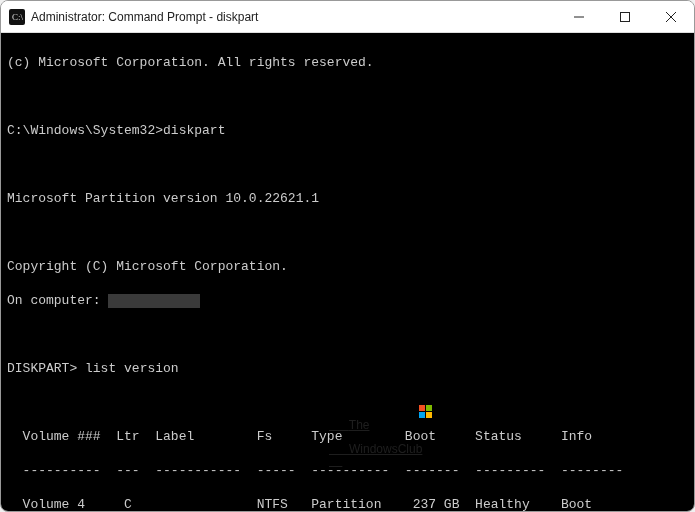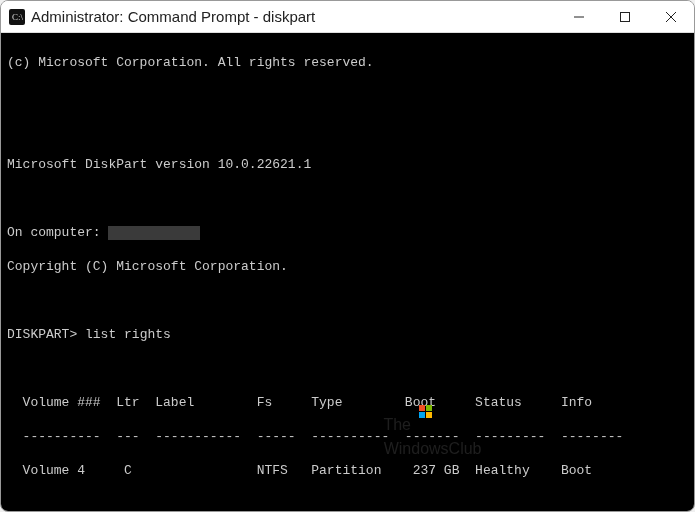--- a/index.html
+++ b/index.html
@@ -30,21 +30,21 @@
     }
     .title-icon {
       width: 16px;
       height: 16px;
       margin-right: 6px;
       display: inline-flex;
       align-items: center;
       justify-content: center;
     }
     .title-text {
-      font-size: 15px;
+      font-size: 12px;
       color: #222;
       flex: 1;
     }
     .win-controls {
       display: flex;
       height: 100%;
     }
     .win-btn {
       width: 46px;
       height: 32px;
@@ -69,28 +69,29 @@
     .redacted {
       display: inline-block;
       background: #3a3a3a;
       width: 92px;
       height: 14px;
       vertical-align: middle;
     }
     .table-header { color: #ccc; }
     .watermark {
       position: absolute;
-      left: 356px;
+      left: 328px;
       top: 374px;
-      font-size: 16px;
+      font-size: 12px;
       color: #333;
       opacity: 0.6;
       line-height: 12px;
       font-family: "Segoe UI", Arial, sans-serif;
       pointer-events: none;
+      text-decoration: underline;
     }
     .watermark-flag {
       position: absolute;
       left: 418px;
       top: 372px;
       width: 14px;
       height: 14px;
       pointer-events: none;
     }
   </style>
@@ -122,27 +123,28 @@
             <line x1="0" y1="0" x2="10" y2="10" stroke="#222" stroke-width="1"></line>
             <line x1="10" y1="0" x2="0" y2="10" stroke="#222" stroke-width="1"></line>
           </svg>
       </div>
     </div>
   </div>
 
   <div class="terminal">
 <div class="line">(c) Microsoft Corporation. All rights reserved.</div>
 <div class="line"> </div>
+<div class="line"><span>C:\Windows\System32&gt;</span><span>diskpart</span></div>
 <div class="line"> </div>
-<div class="line">Microsoft DiskPart version 10.0.22621.1</div>
+<div class="line">Microsoft Partition version 10.0.22621.1</div>
 <div class="line"> </div>
+<div class="line">Copyright (C) Microsoft Corporation.</div>
 <div class="line"><span>On computer: </span><span class="redacted"></span></div>
-<div class="line">Copyright (C) Microsoft Corporation.</div>
 <div class="line"> </div>
-<div class="line"><span>DISKPART&gt;</span><span> list rights</span></div>
+<div class="line"><span>DISKPART&gt;</span><span> list version</span></div>
 <div class="line"> </div>
 <div class="line table-header">  Volume ###  Ltr  Label        Fs     Type        Boot     Status     Info</div>
 <div class="line">  ----------  ---  -----------  -----  ----------  -------  ---------  --------</div>
 <div class="line">  Volume 4     C                NTFS   Partition    237 GB  Healthy    Boot</div>
 
 
 
 
 
 

